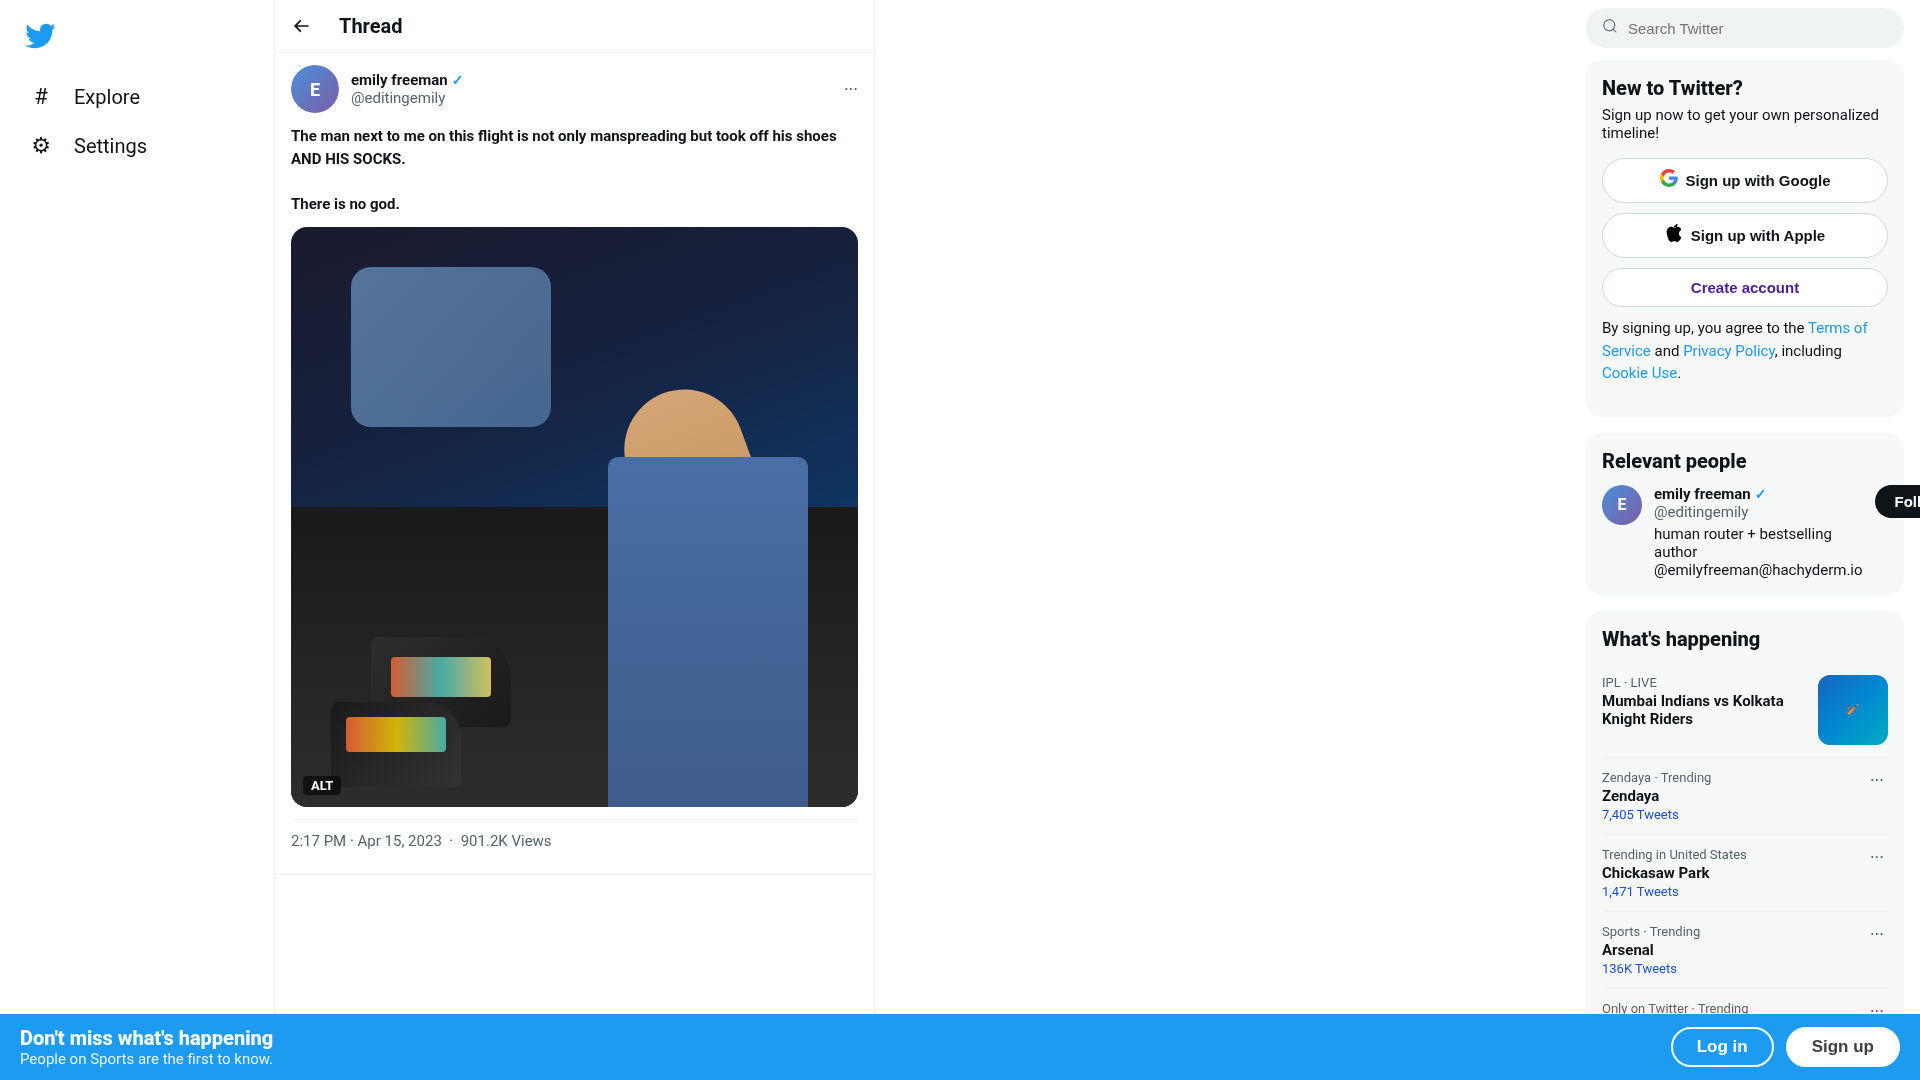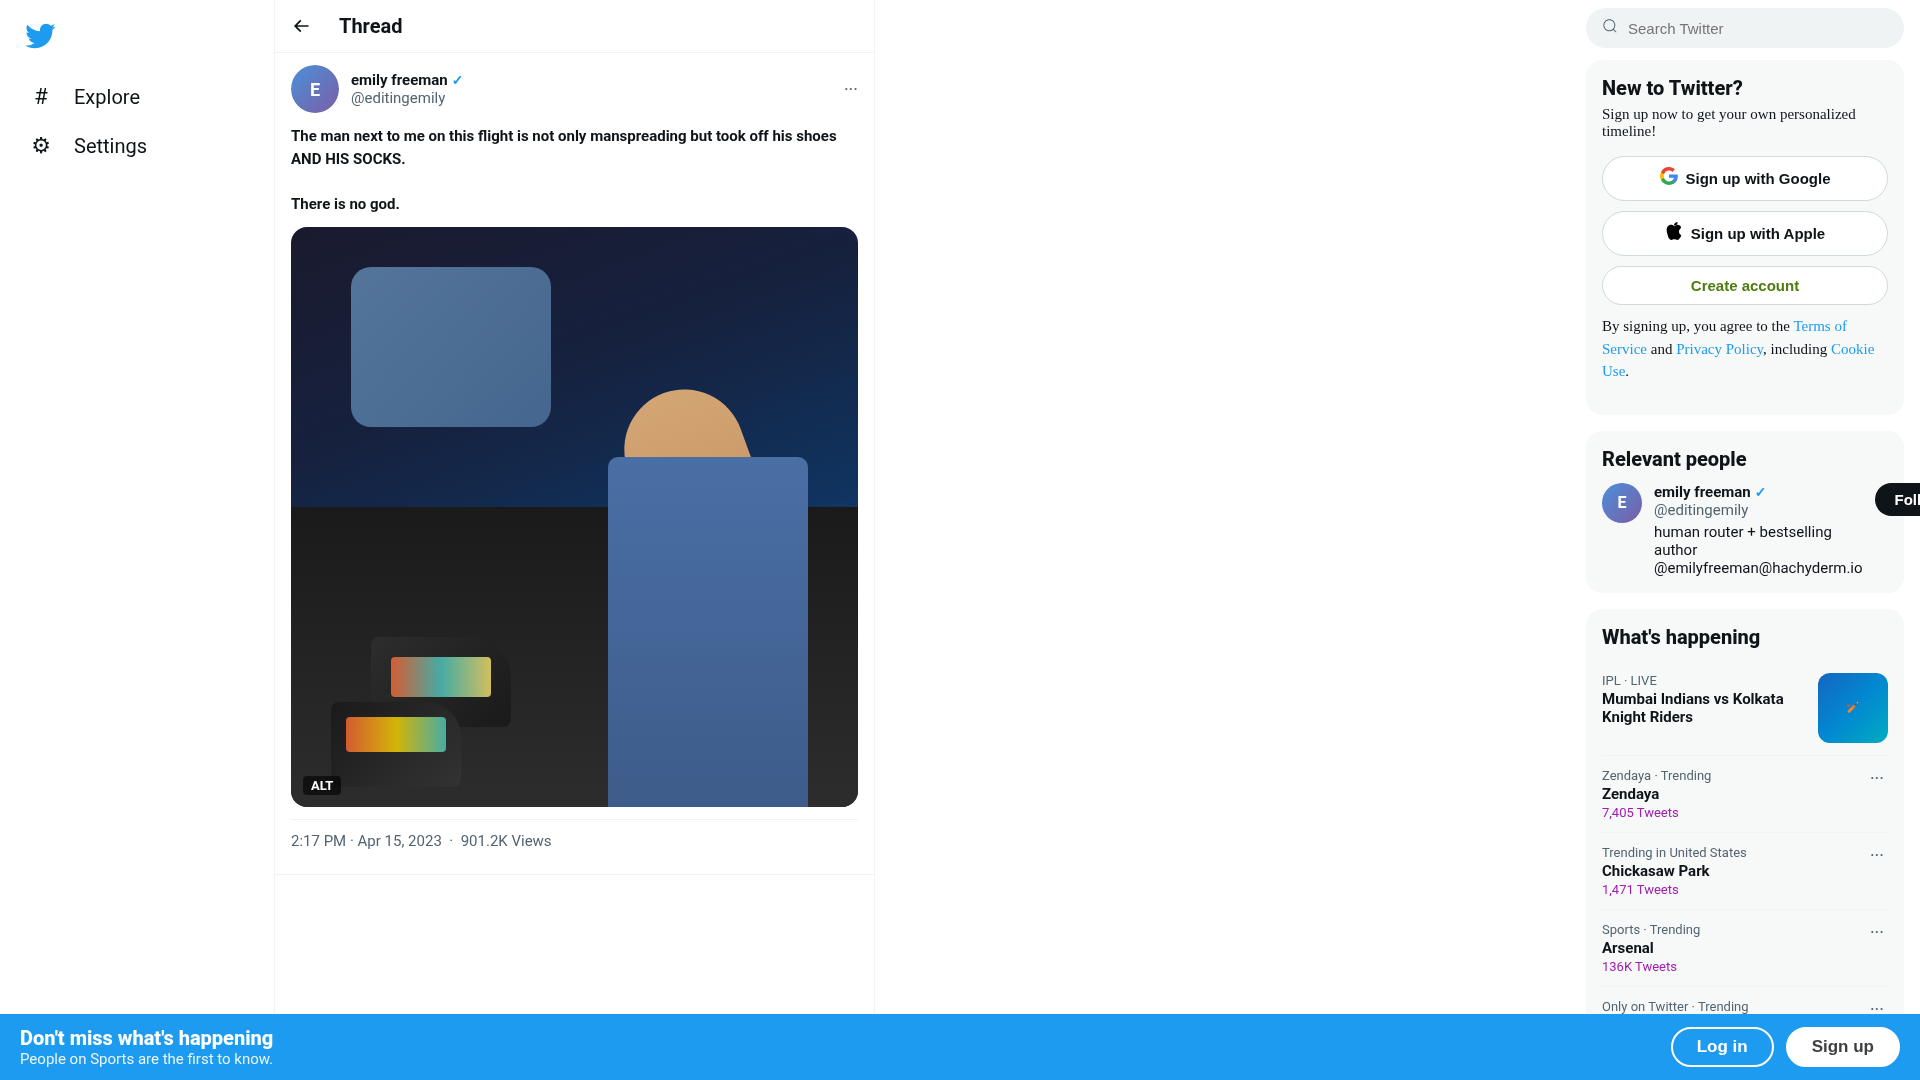--- a/index.html
+++ b/index.html
@@ -324,21 +324,20 @@
     }
     .new-to-twitter h2 {
       font-size: 20px;
       font-weight: 800;
       margin-bottom: 6px;
     }
     .new-to-twitter p {
       font-size: 15px;
       color: #0f1419;
       margin-bottom: 16px;
-      font-family: Liberation Serif, serif;
     }
 
     .signup-btn {
       display: flex;
       align-items: center;
       justify-content: center;
       gap: 8px;
       width: 100%;
       padding: 10px 20px;
       border-radius: 9999px;
@@ -348,21 +347,21 @@
       margin-bottom: 10px;
       border: 1px solid #cfd9de;
       background: #fff;
       color: #0f1419;
       transition: background 0.2s;
     }
     .signup-btn.google-btn { }
     .signup-btn.apple-btn { }
     .signup-btn.create-btn {
       background: #fff;
-      color: #4d7c0f;
+      color: #4c1d95;
       border-color: #cfd9de;
     }
 
     .terms-text {
       font-size: 12px;
       color: #536471;
       line-height: 1.5;
     }
     .terms-text a {
       color: #1d9bf0;
@@ -447,21 +446,21 @@
       color: #536471;
       margin-bottom: 2px;
     }
     .trending-name {
       font-size: 15px;
       font-weight: 700;
       margin-bottom: 2px;
     }
     .trending-count {
       font-size: 13px;
-      color: #a21caf;
+      color: #1d4ed8;
     }
     .trending-more {
       color: #536471;
       cursor: pointer;
       font-size: 18px;
       padding: 0 4px;
     }
     .trending-image {
       width: 70px;
       height: 70px;

